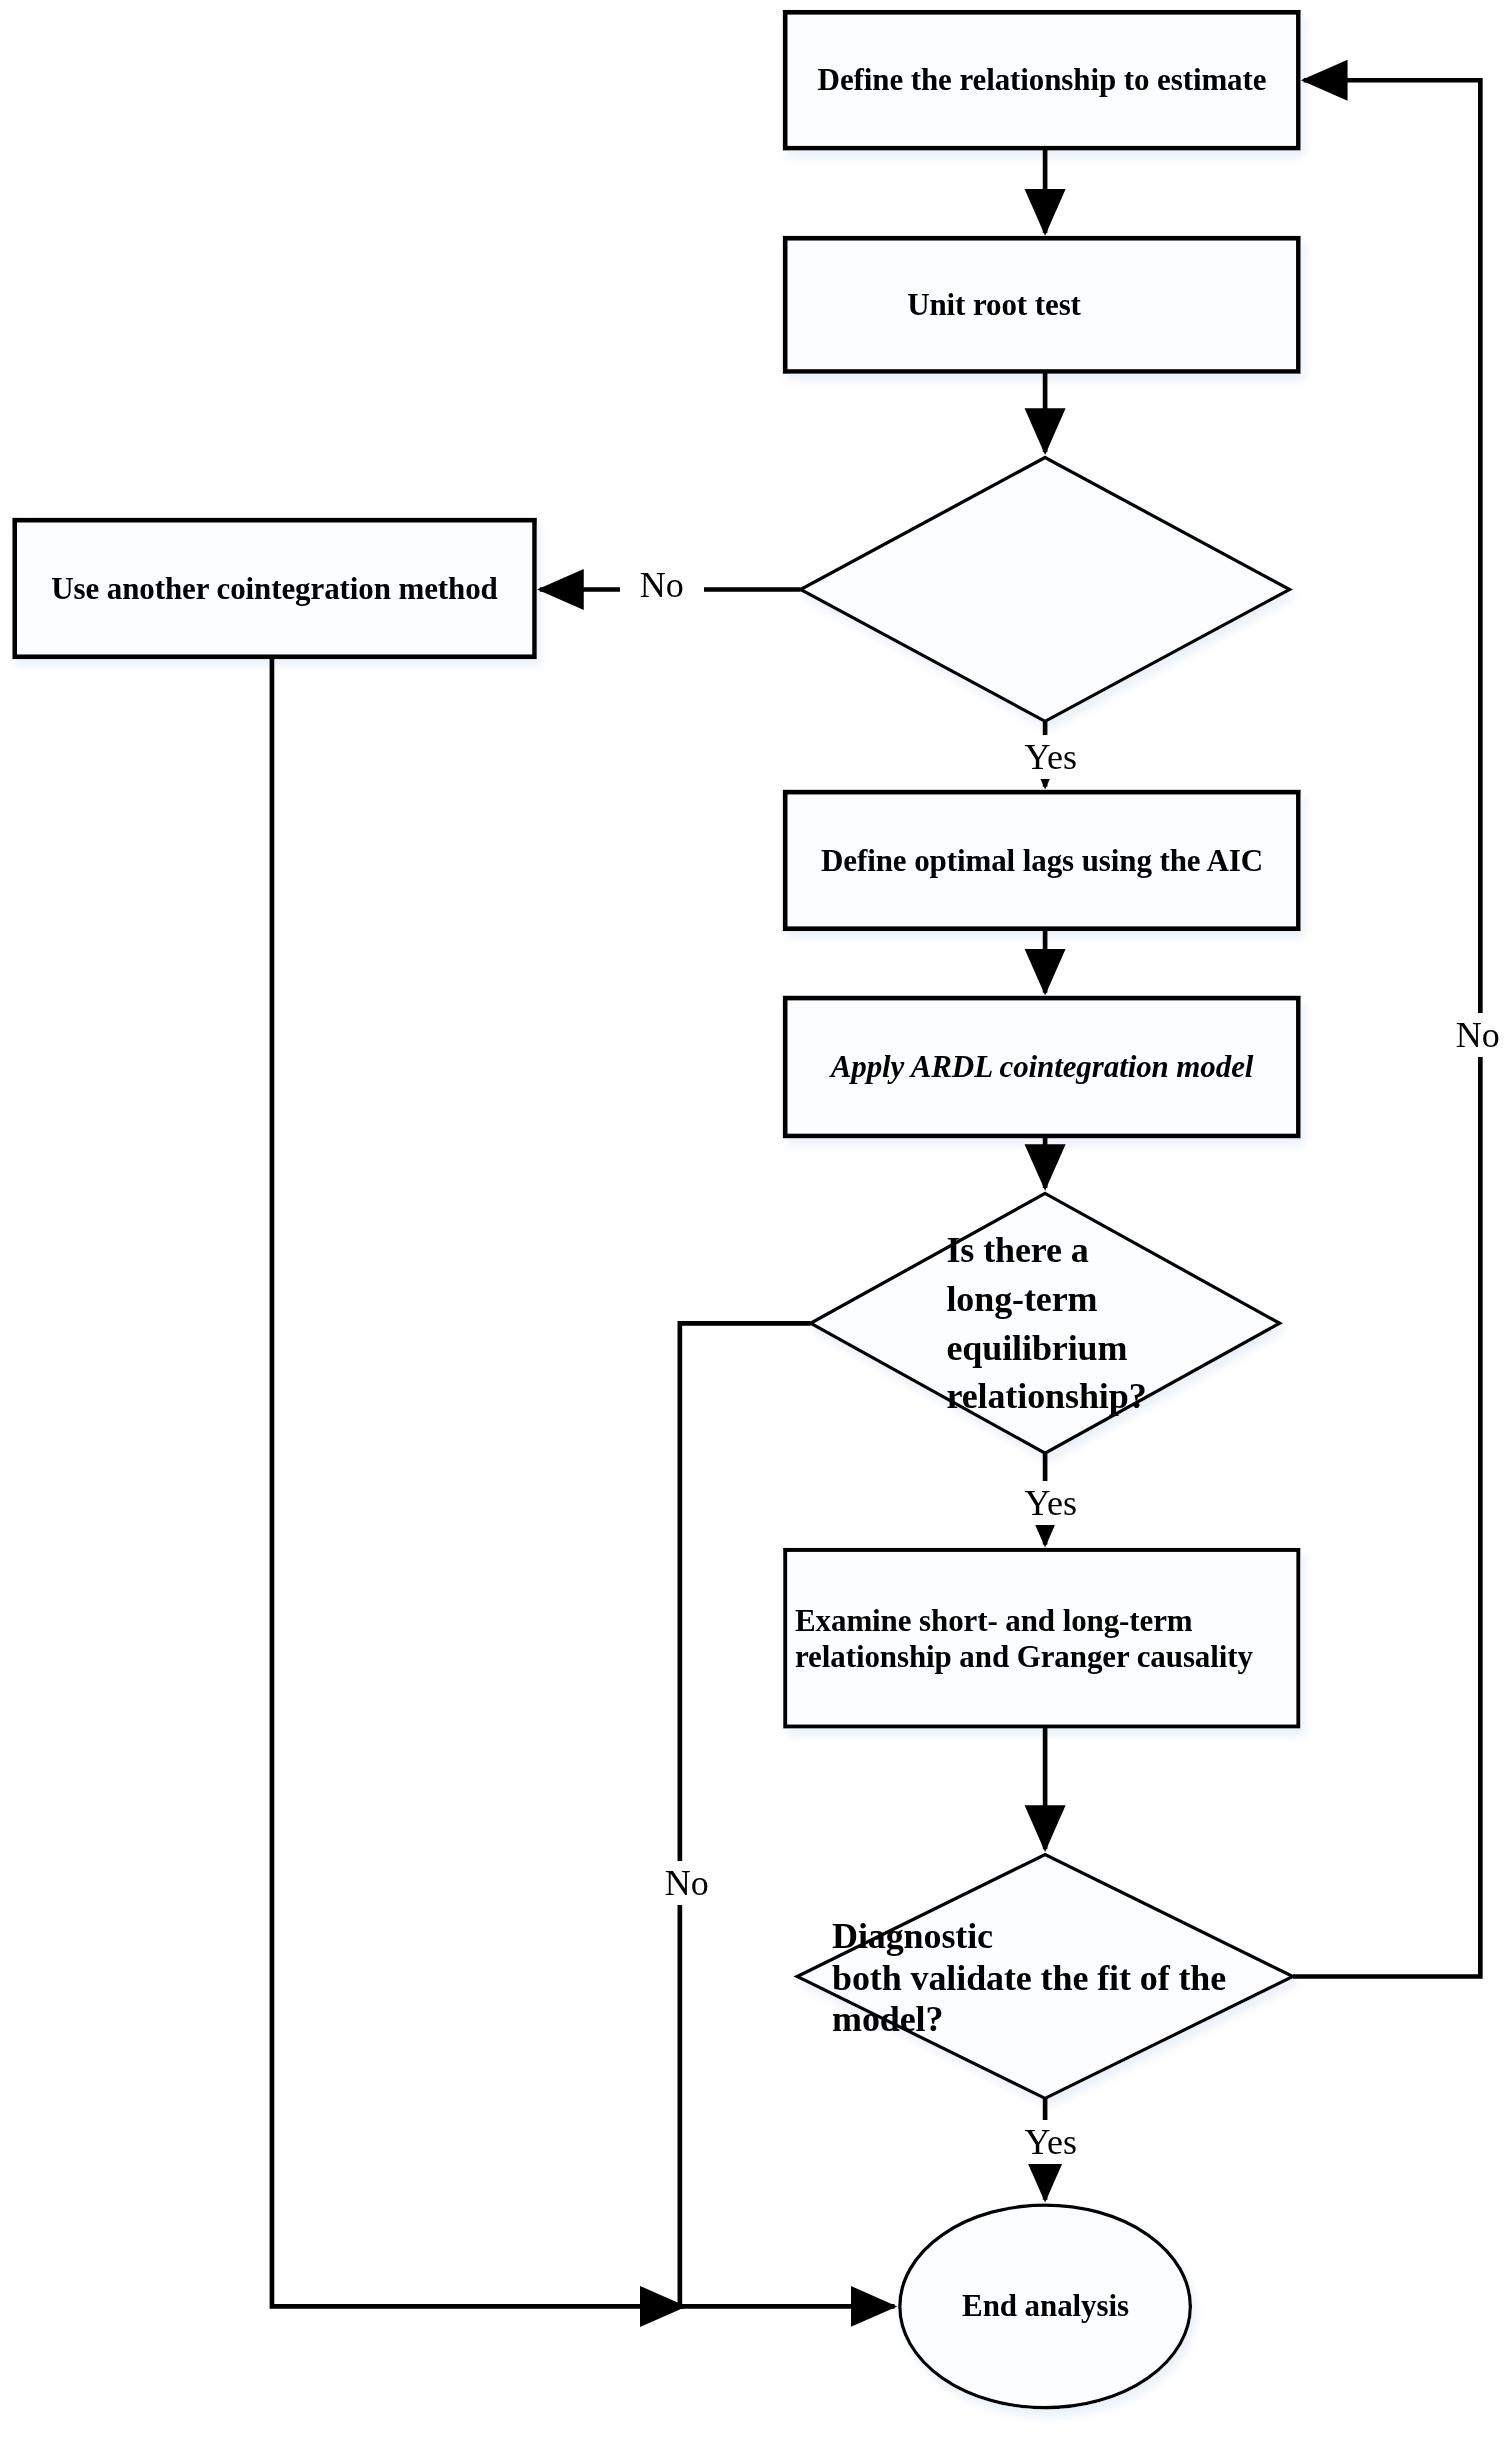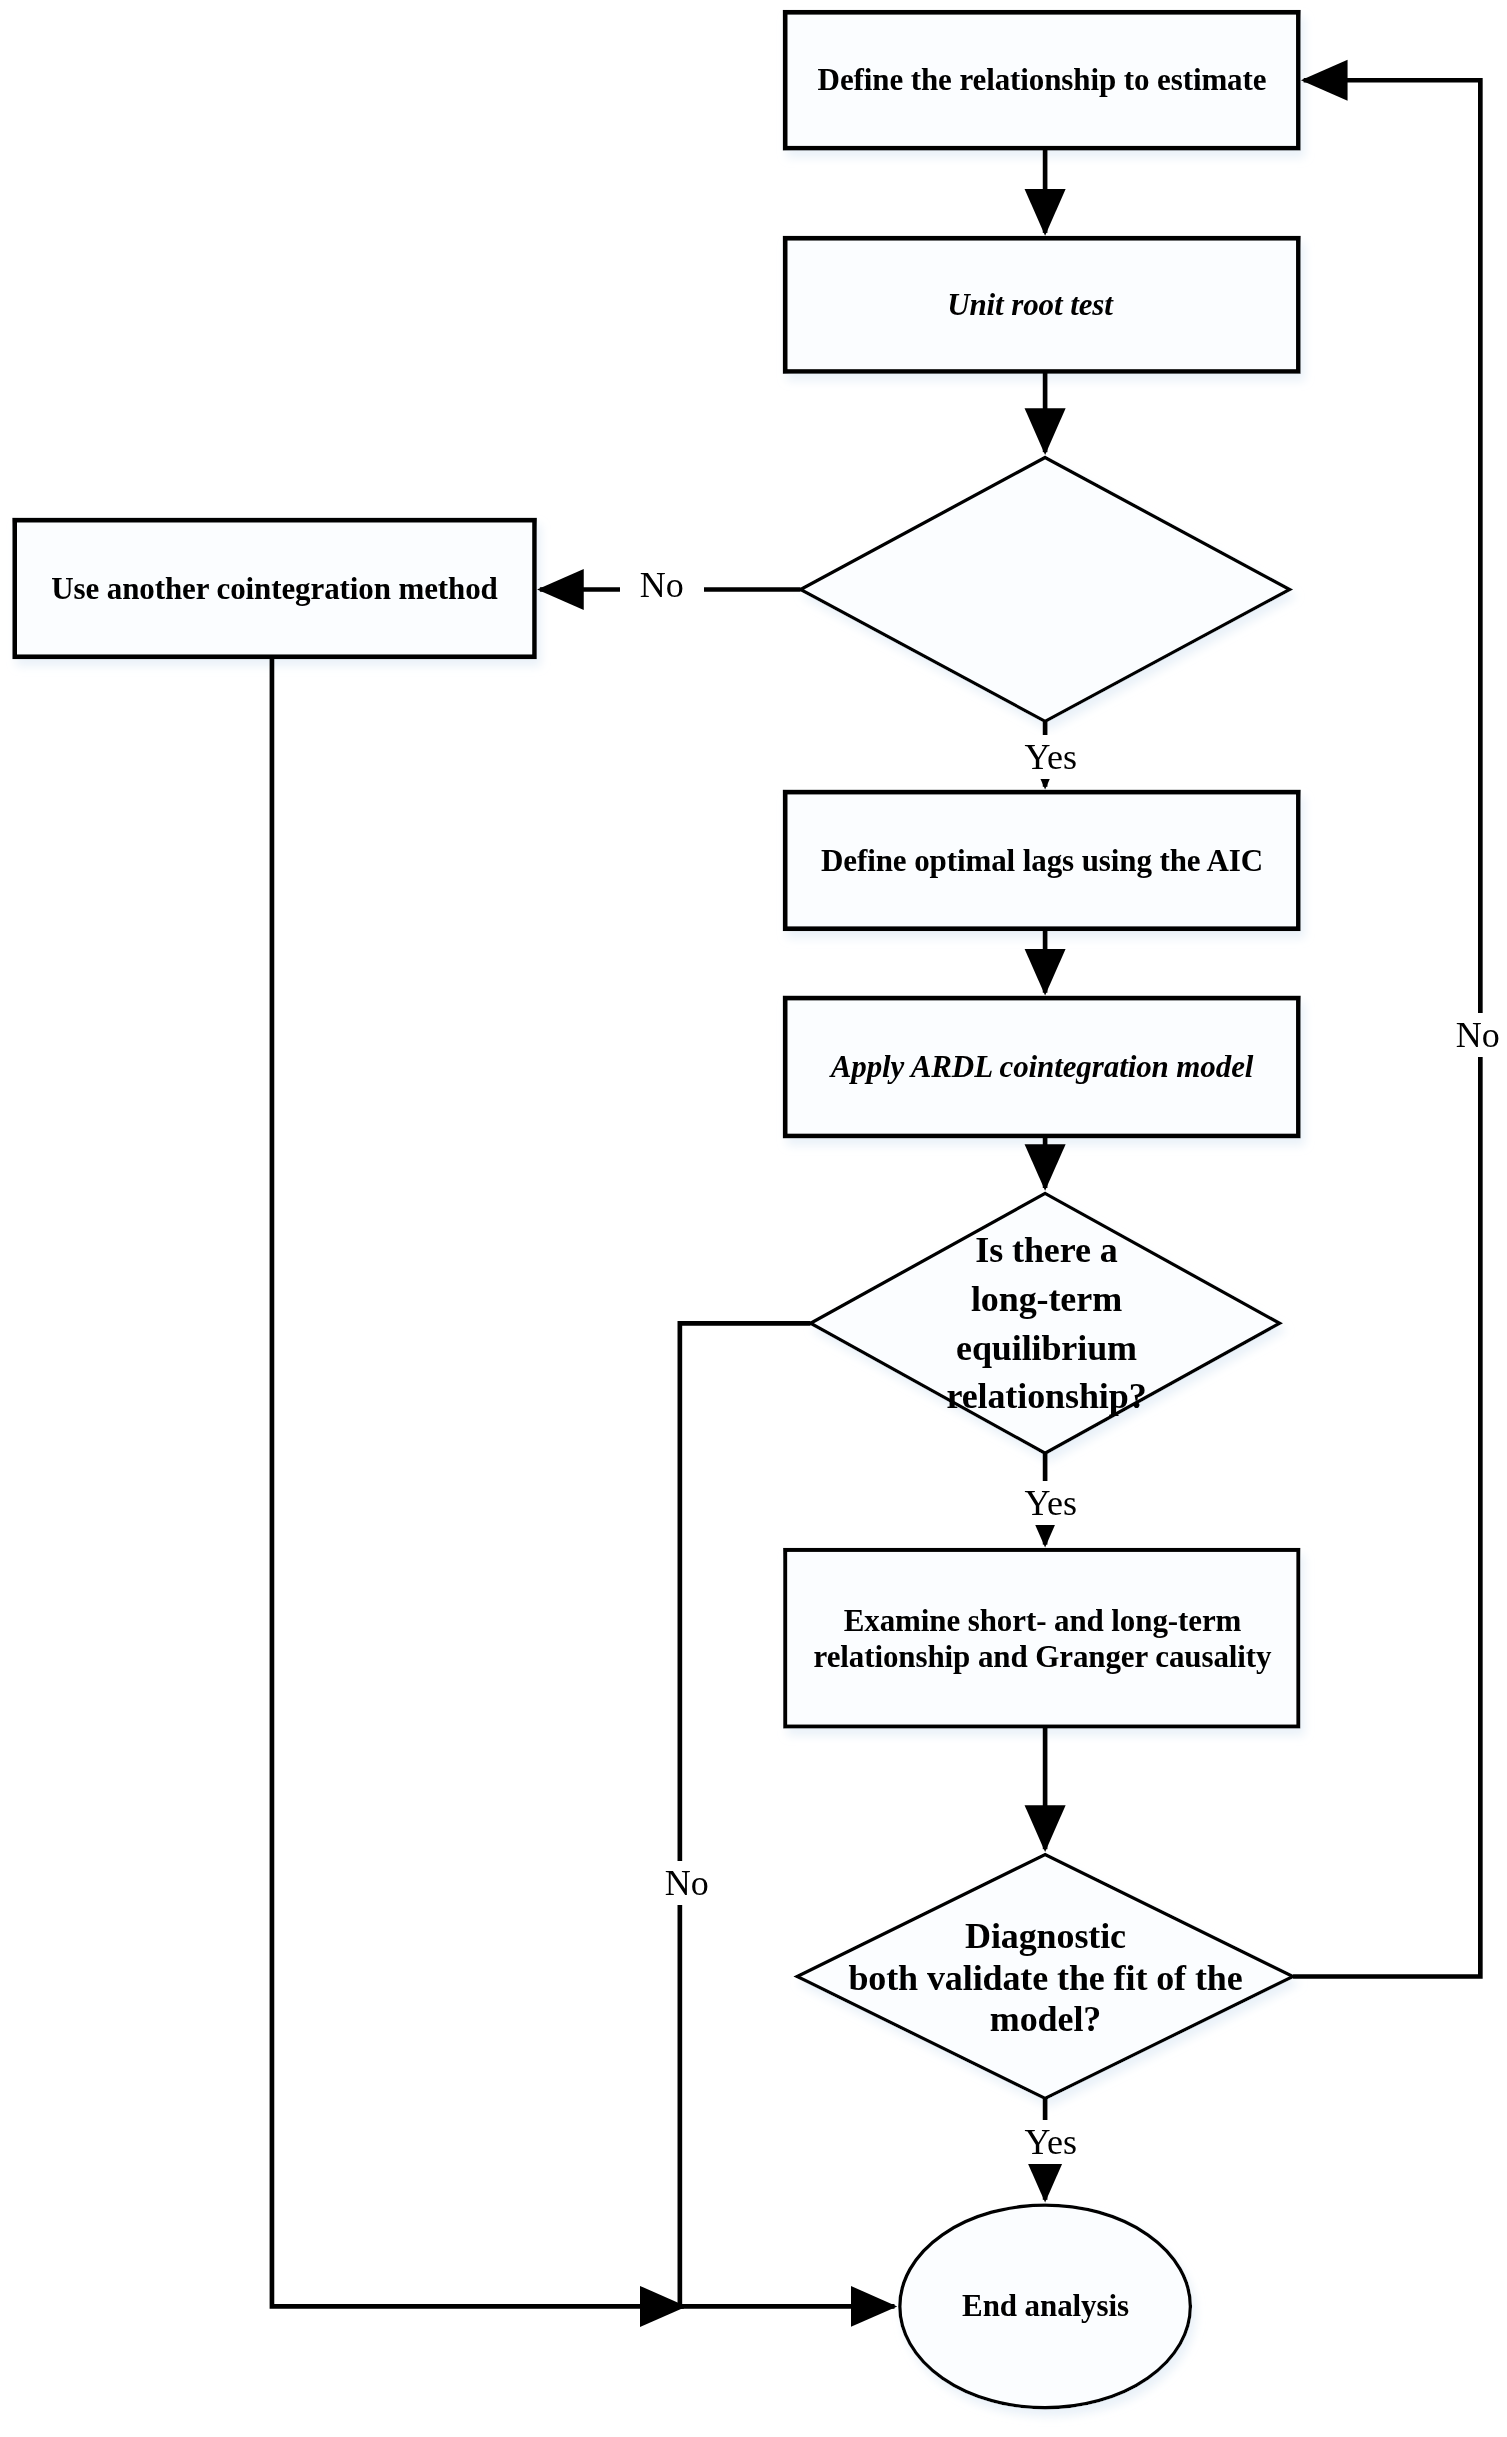--- a/index.html
+++ b/index.html
@@ -28,21 +28,21 @@
     top: 0;
     width: 1507px;
     height: 2438px;
     display: block;
   }
   .shape-label {
     position: absolute;
     display: flex;
     align-items: center;
     justify-content: center;
-    text-align: center;
+    text-align: left;
     font-weight: bold;
     color: #000000;
     line-height: 1.16;
     letter-spacing: -0.1px;
     pointer-events: none;
     white-space: pre-line;
   }
   .edge-label {
     position: absolute;
     font-weight: normal;
@@ -122,21 +122,21 @@
       <path d="M1940,2965 L2221,2965 L2221,120 L1956,120" marker-end="url(#arrow)"></path>
 
       <path d="M1216,1985 L1020,1985 L1020,3460 L1342,3460" marker-end="url(#arrow)"></path>
 
       <path d="M408,985 L408,3460 L1026,3460" marker-end="url(#arrow)"></path>
     </g>
   </svg>
 
   <div class="shape-label f46" style="left:800px; top:12px; width:484px; height:136px;">Define the relationship to estimate</div>
 
-  <div class="shape-label f46" style="left:788px; top:238px; width:484px; height:133px;font-style:italic;">Unit root test</div>
+  <div class="shape-label f46" style="left:752px; top:238px; width:484px; height:133px;">Unit root test</div>
 
 
   <div class="shape-label f46" style="left:29px; top:520px; width:491px; height:137px;">Use another cointegration method</div>
 
   <div class="shape-label f46" style="left:800px; top:792px; width:484px; height:137px;">Define optimal lags using the AIC</div>
 
   <div class="shape-label f46" style="left:800px; top:998px; width:484px; height:138px;font-style:italic;">Apply ARDL cointegration model</div>
 
   <div class="shape-label f46" style="left:795px; top:1550px; width:495px; height:177px;">Examine short- and long-term relationship and Granger causality</div>
 

